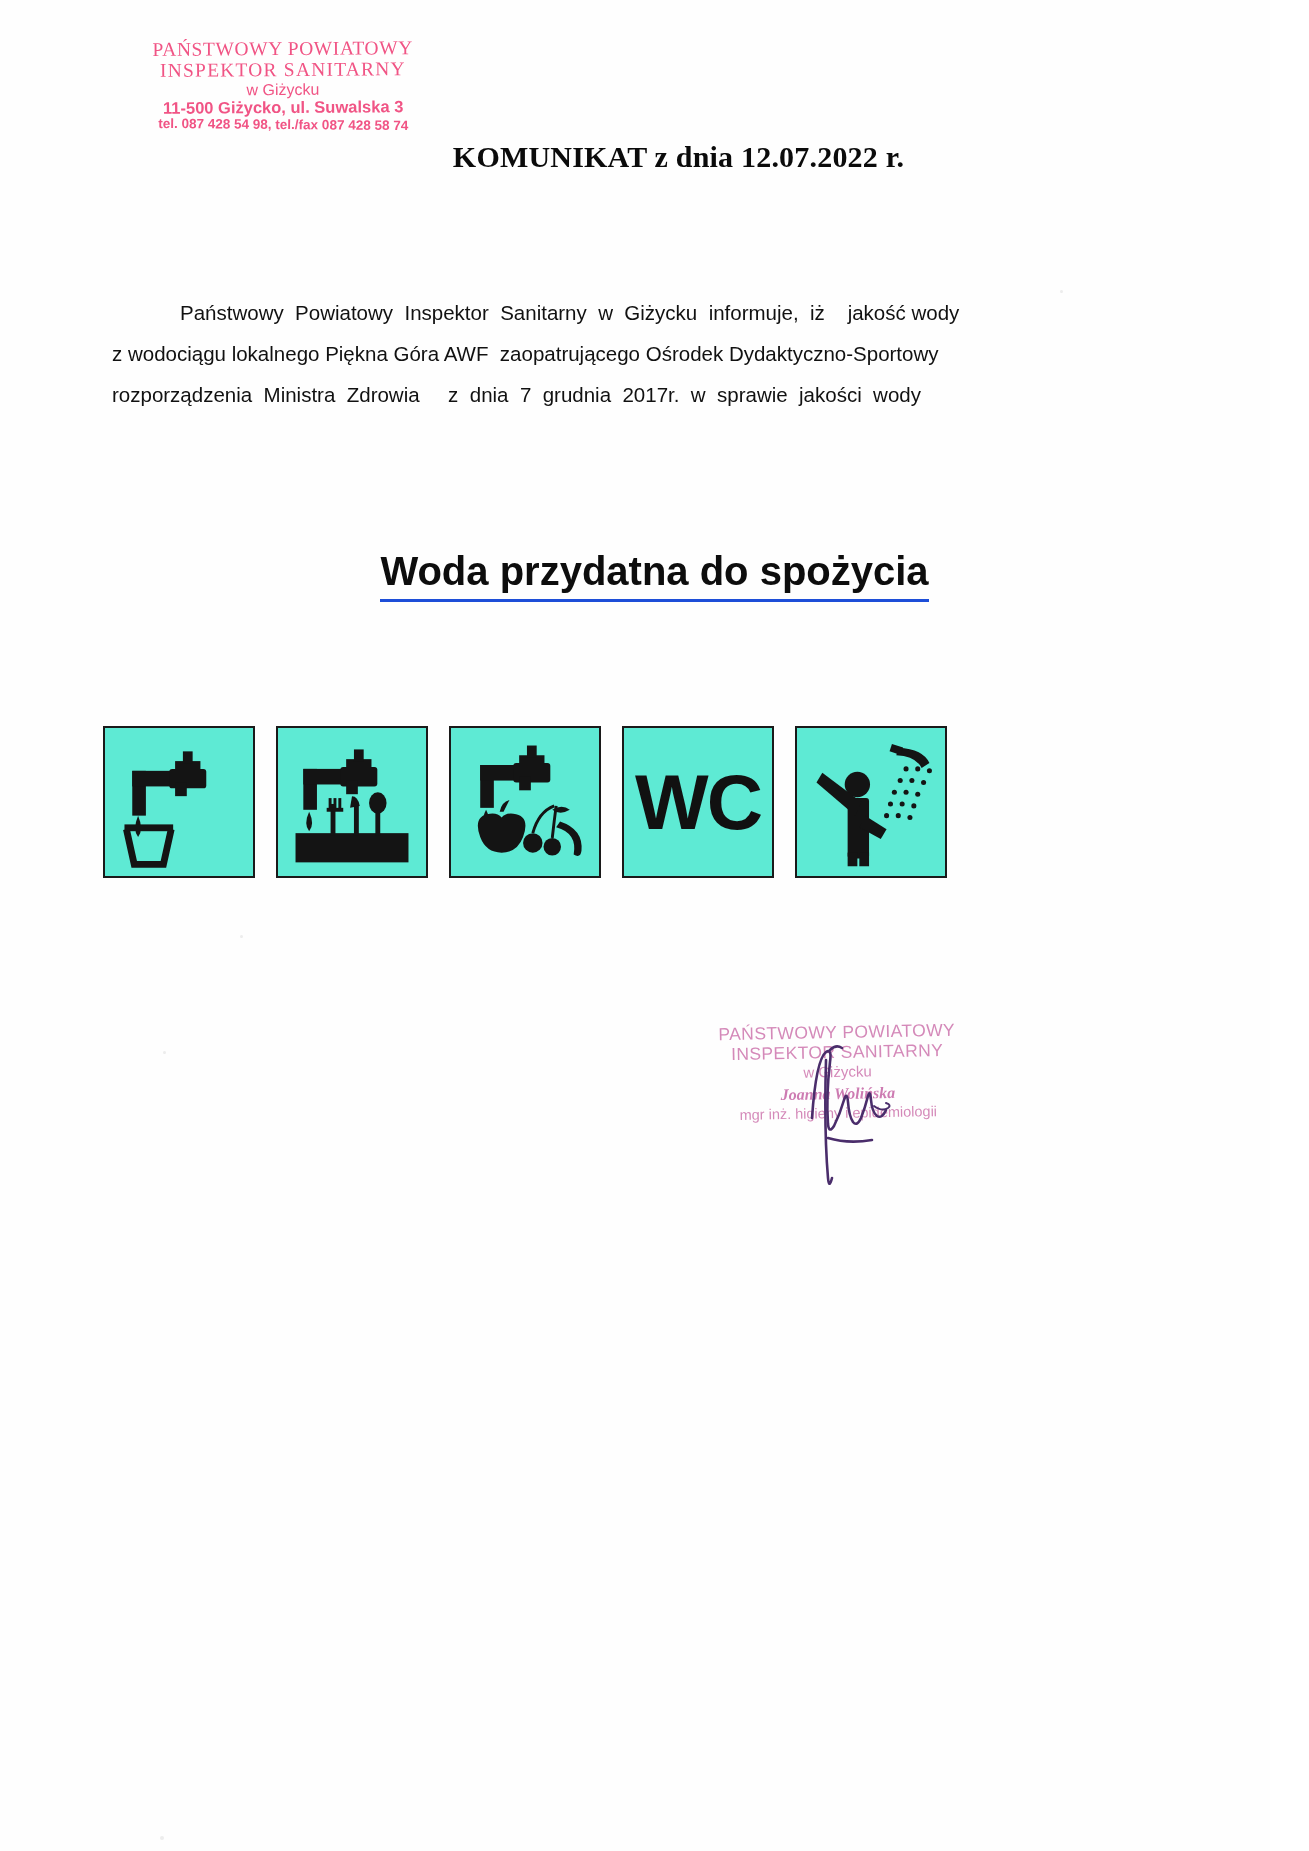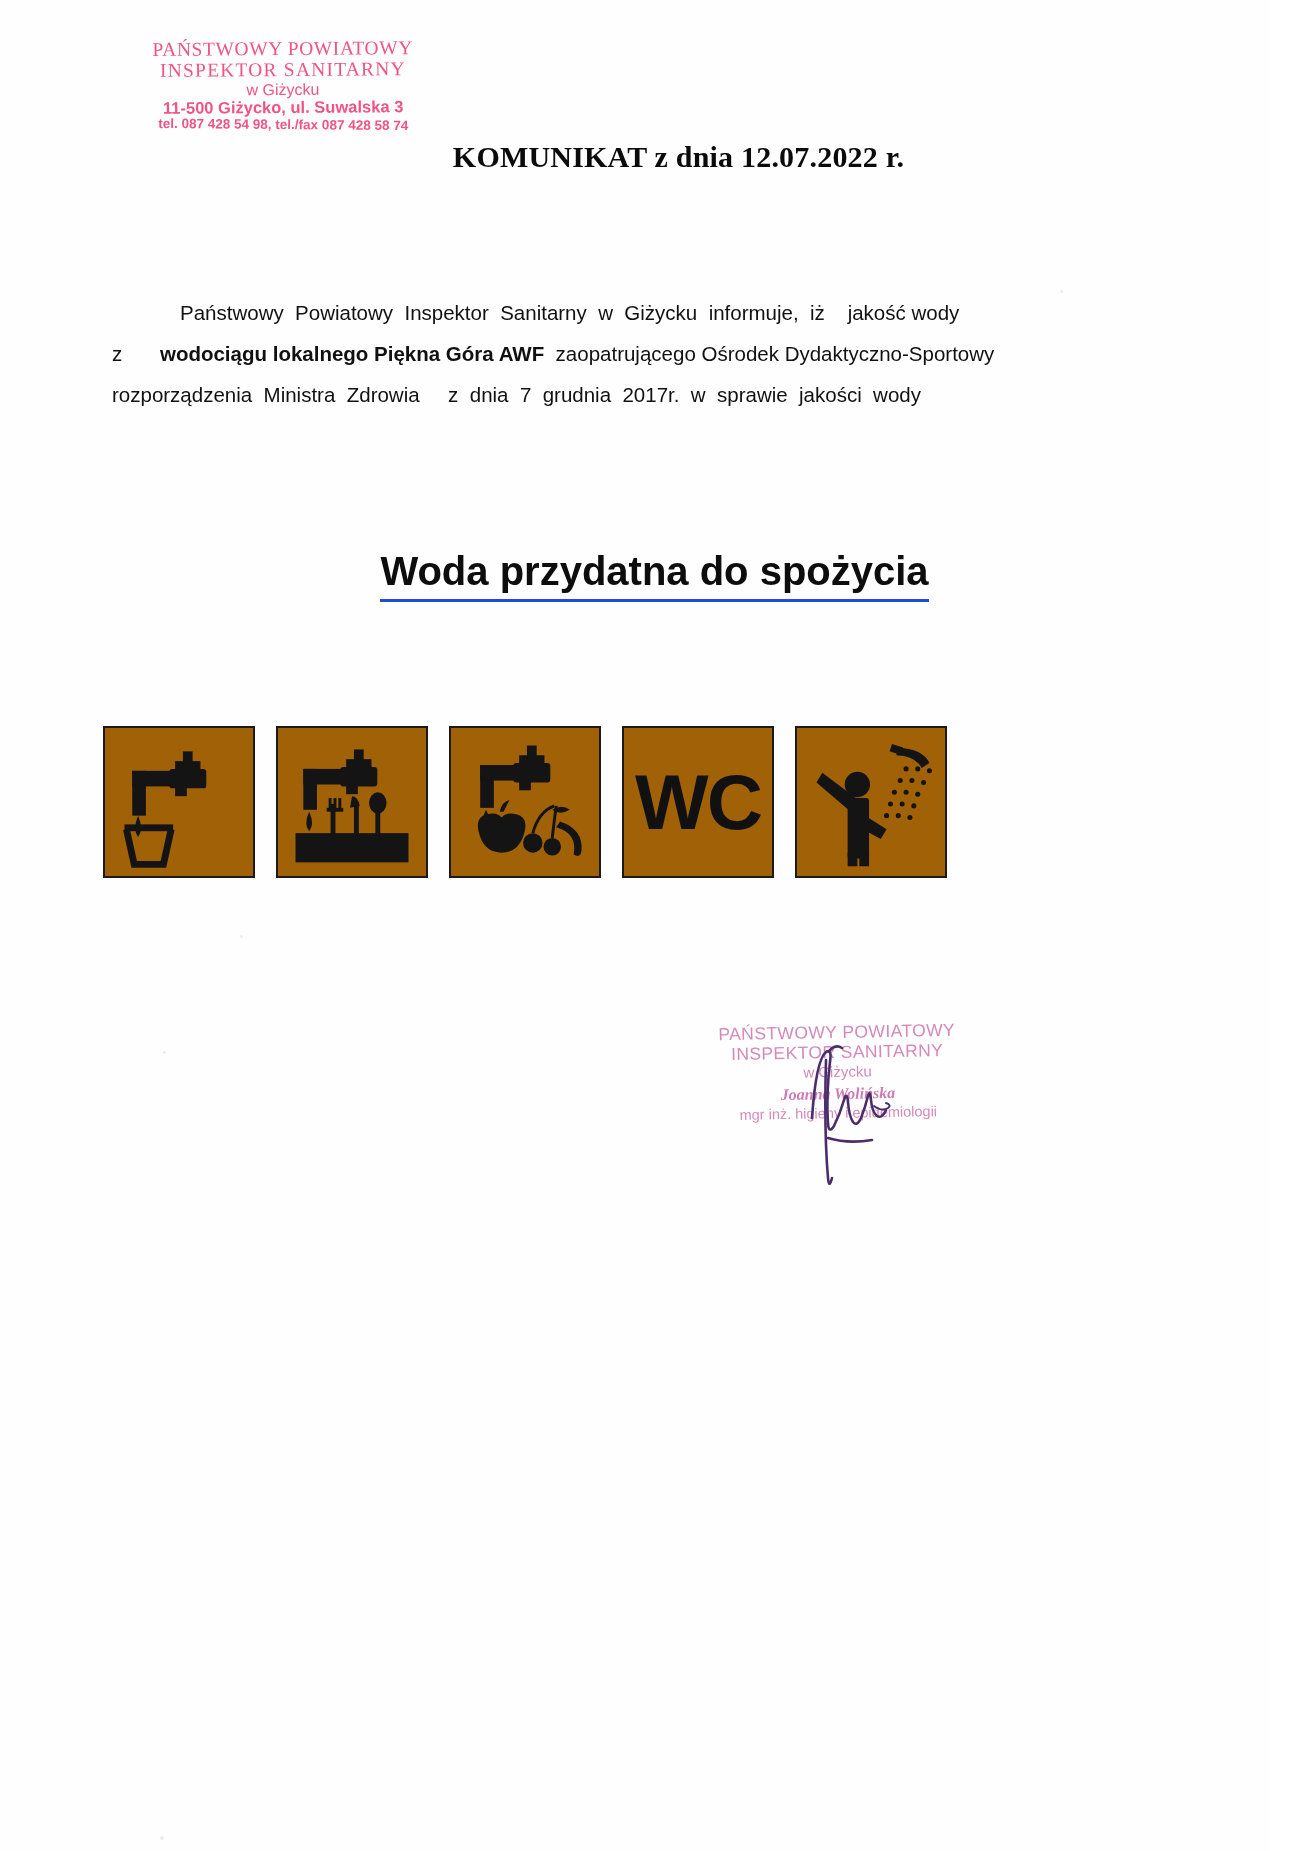--- a/index.html
+++ b/index.html
@@ -77,21 +77,21 @@
   }
   .body-line {
     display: flex;
     width: 100%;
     white-space: pre;
   }
   .body-line.indent-first {
     padding-left: 68px;
   }
   .body-line .w { display: inline-block; }
-  .body-line .bold { font-weight: bold; margin-left: 32px; }
+  .body-line .bold { font-weight: normal; }
   .body-line.flow { display: block; }
 
   
   .big-heading {
     position: absolute;
     left: 0; top: 549px;
     width: 1309px;
     text-align: center;
     font-size: 40px;
     font-weight: bold;
@@ -107,21 +107,21 @@
     position: absolute;
     left: 103px; top: 726px;
     width: 1050px;
     height: 152px;
     display: flex;
     gap: 0;
   }
   .picto {
     width: 152px; height: 152px;
     border: 2px solid #1a1a1a;
-    background: #a16207;
+    background: #5eead4;
     margin-right: 21px;
     position: relative;
     overflow: hidden;
   }
   .picto:last-child { margin-right: 0; }
   .picto svg { display: block; width: 100%; height: 100%; }
   .wc-text {
     position: absolute;
     left: 0; top: 0; width: 100%; height: 100%;
     display: flex; align-items: center; justify-content: center;

